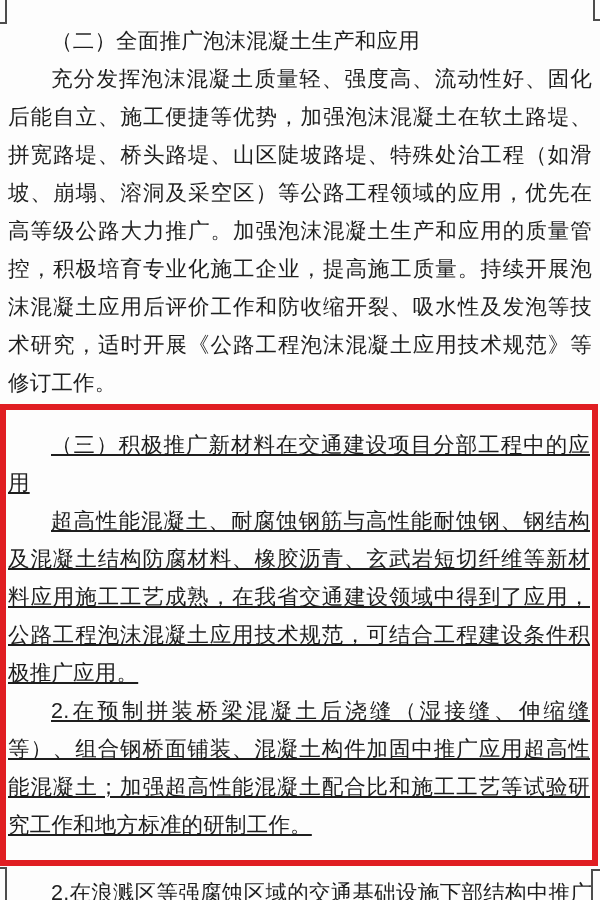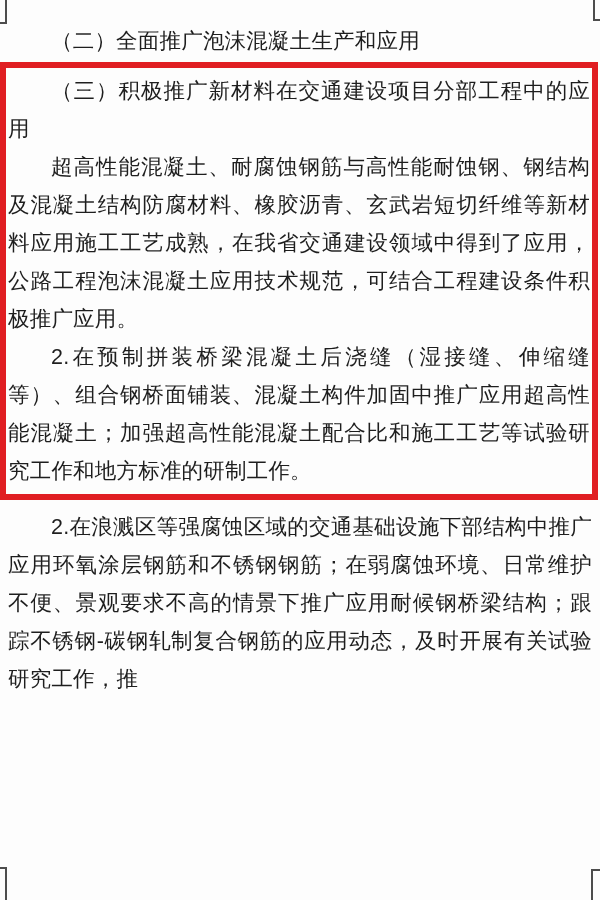--- a/index.html
+++ b/index.html
@@ -27,21 +27,22 @@
     line-height: 38px;
     text-align: justify;
     text-justify: inter-ideograph;
     text-indent: 2em;
     letter-spacing: 0.2px;
     word-break: break-all;
   }
   .highlight-box {
     border: 6px solid var(--red, #e01e22);
     margin: 2px -6px 8px -8px;
-    padding: 4px 2px;
+    padding: 16px 2px;
+    text-decoration: underline;
   }
   
   .corner {
     position: absolute;
     width: 5px;
     height: 22px;
   }
   .corner.tl {
     left: 0; top: 0;
     border-right: 2px solid var(--mark, #4d4d4d);
@@ -67,20 +68,21 @@
     border-top: 2px solid var(--mark, #4d4d4d);
   }
 </style>
 </head>
 <body style="--bg: #fdfdfd; --ink: #1e1e1e; --red: #e01e22; --mark: #4d4d4d;">
 
 <div class="page">
 
   <p class="para">（二）全面推广泡沫混凝土生产和应用</p>
 
+  <p class="para">充分发挥泡沫混凝土质量轻、强度高、流动性好、固化后能自立、施工便捷等优势，加强泡沫混凝土在软土路堤、拼宽路堤、桥头路堤、山区陡坡路堤、特殊处治工程（如滑坡、崩塌、溶洞及采空区）等公路工程领域的应用，优先在高等级公路大力推广。加强泡沫混凝土生产和应用的质量管控，积极培育专业化施工企业，提高施工质量。持续开展泡沫混凝土应用后评价工作和防收缩开裂、吸水性及发泡等技术研究，适时开展《公路工程泡沫混凝土应用技术规范》等修订工作。</p>
 
   <div class="highlight-box">
     <p class="para">（三）积极推广新材料在交通建设项目分部工程中的应用</p>
     <p class="para">超高性能混凝土、耐腐蚀钢筋与高性能耐蚀钢、钢结构及混凝土结构防腐材料、橡胶沥青、玄武岩短切纤维等新材料应用施工工艺成熟，在我省交通建设领域中得到了应用，公路工程泡沫混凝土应用技术规范，可结合工程建设条件积极推广应用。</p>
     <p class="para">2.在预制拼装桥梁混凝土后浇缝（湿接缝、伸缩缝等）、组合钢桥面铺装、混凝土构件加固中推广应用超高性能混凝土；加强超高性能混凝土配合比和施工工艺等试验研究工作和地方标准的研制工作。</p>
   </div>
 
   <p class="para">2.在浪溅区等强腐蚀区域的交通基础设施下部结构中推广应用环氧涂层钢筋和不锈钢钢筋；在弱腐蚀环境、日常维护不便、景观要求不高的情景下推广应用耐候钢桥梁结构；跟踪不锈钢-碳钢轧制复合钢筋的应用动态，及时开展有关试验研究工作，推</p>
 
   <div class="corner tl"></div>

